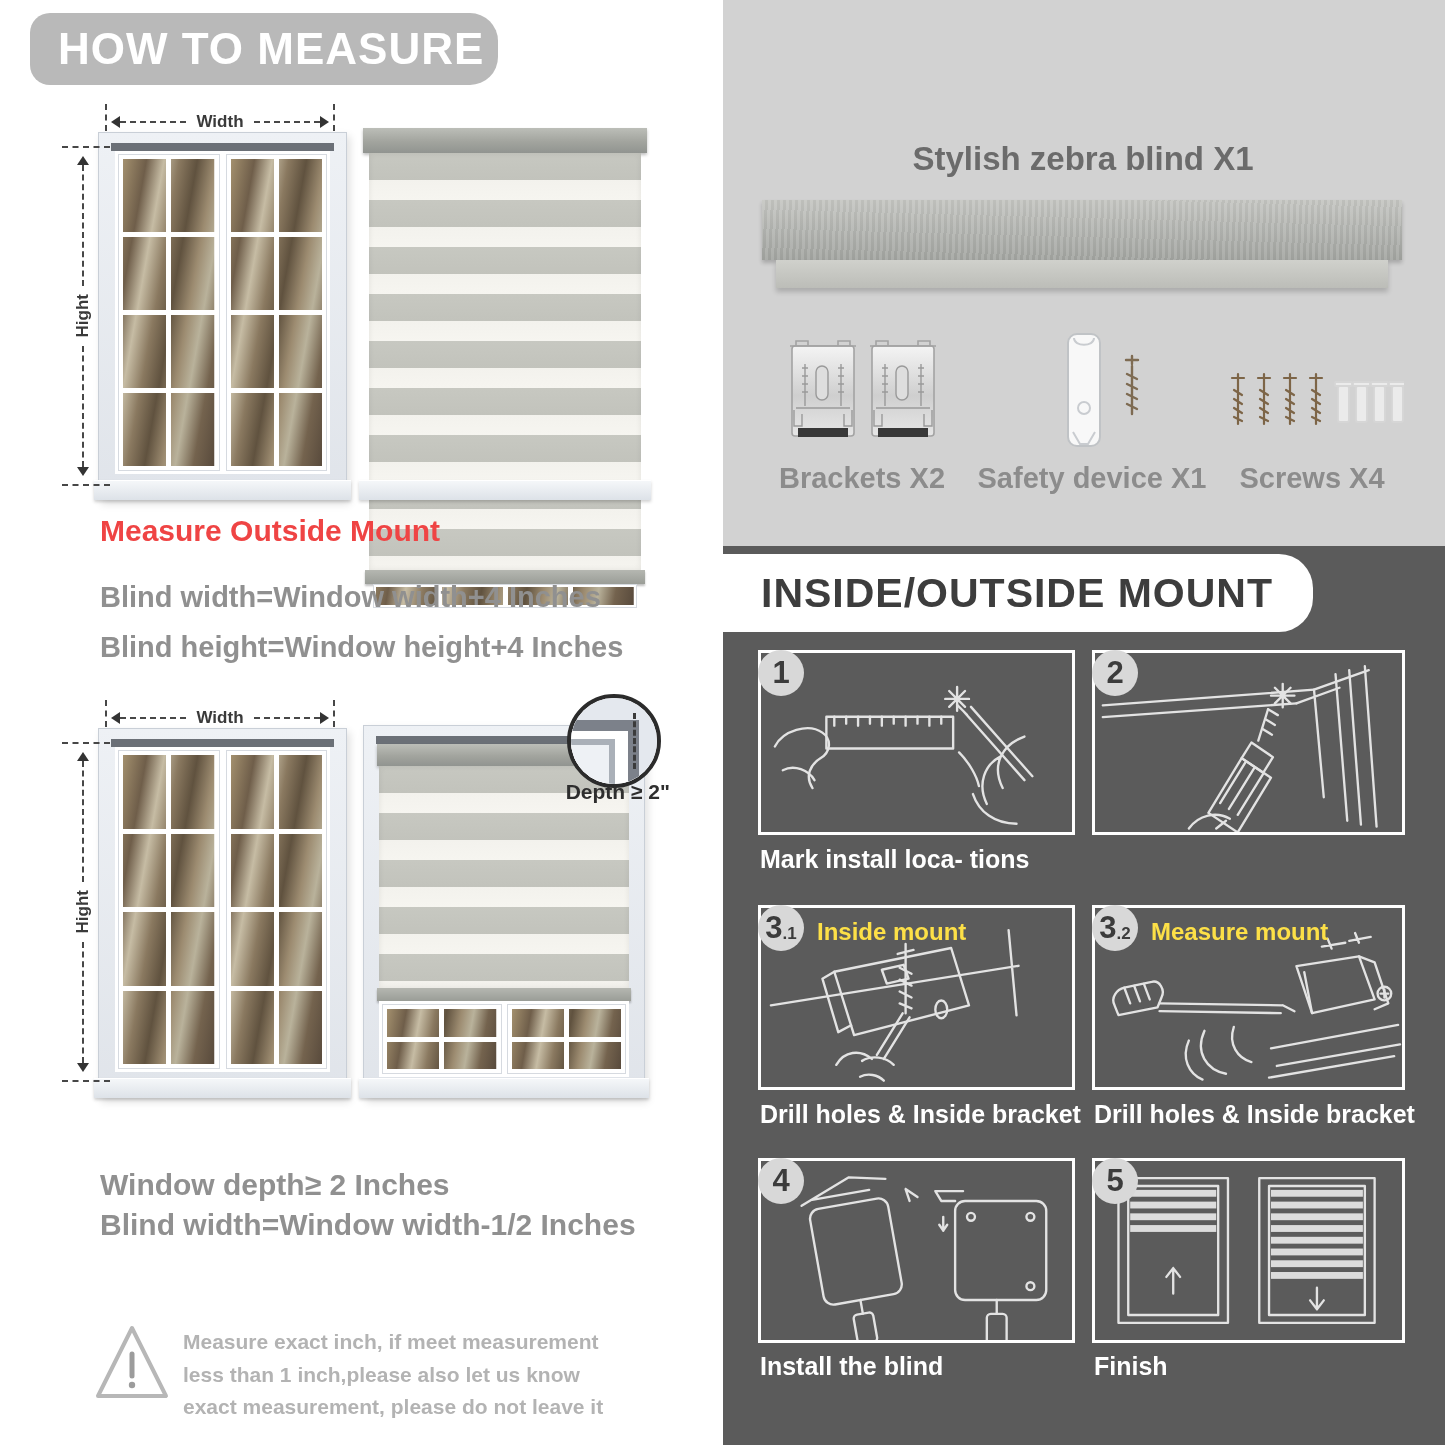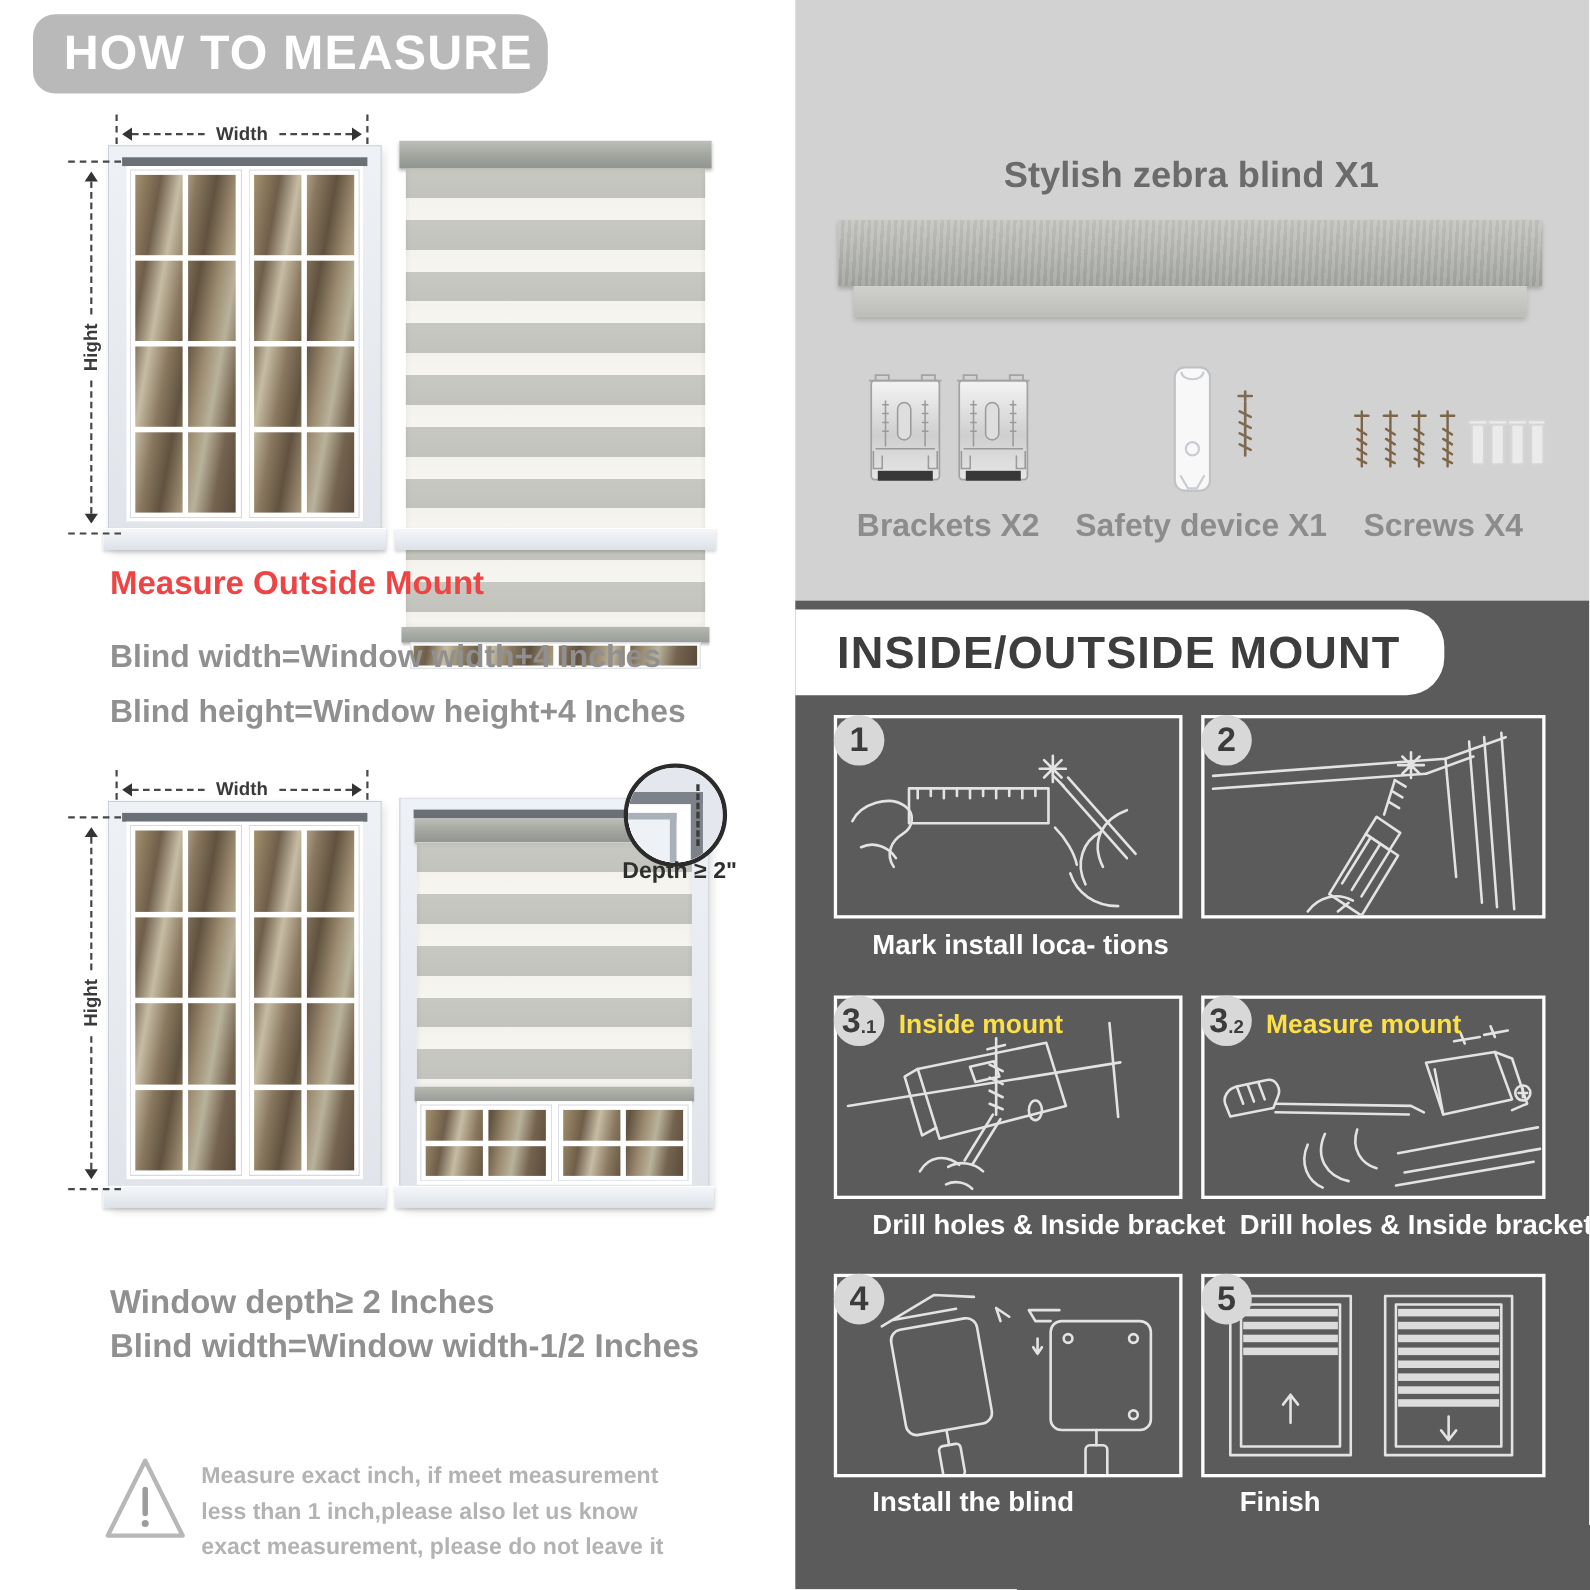--- a/index.html
+++ b/index.html
@@ -91,21 +91,21 @@
   .bar1{background:linear-gradient(180deg,#c4c5c1,#acaeaa 70%,#a2a4a0);box-shadow:0 3px 4px rgba(0,0,0,.2);
     background-image:repeating-linear-gradient(93deg,rgba(255,255,255,.10) 0 3px,rgba(0,0,0,.03) 3px 6px),linear-gradient(180deg,#c4c5c1,#acaeaa 70%,#a2a4a0);}
   .bar2{background:linear-gradient(180deg,#d0d1cc,#bcbdb8);box-shadow:0 4px 5px rgba(0,0,0,.18);}
 
   
   .panel{position:absolute;border:3px solid #ffffff;background:#5b5b5b;box-sizing:border-box;}
   .badge{position:absolute;left:-3px;top:-3px;width:46px;height:46px;border-radius:50%;background:#d8d8d8;
     display:flex;align-items:center;justify-content:center;color:#3c3c3c;font-weight:700;font-size:31px;}
   .badge .sub{font-size:17px;margin-top:12px;}
   .ptitle{position:absolute;left:56px;top:10px;color:#fde047;font-size:24px;font-weight:700;}
-  .pcap{position:absolute;color:#ffffff;font-size:25px;font-weight:700;white-space:nowrap;margin-left:33px;}
+  .pcap{position:absolute;color:#ffffff;font-size:25px;font-weight:700;white-space:nowrap;}
   .panel svg{position:absolute;left:0;top:0;width:100%;height:100%;}
   .lineart{stroke:#e3e3e3;stroke-width:2.4;fill:none;stroke-linecap:round;stroke-linejoin:round;}
 </style>
 </head>
 <body>
 
 <div class="canvas">
 
   <div class="abs hdr-left">
     <span>HOW TO MEASURE</span>

